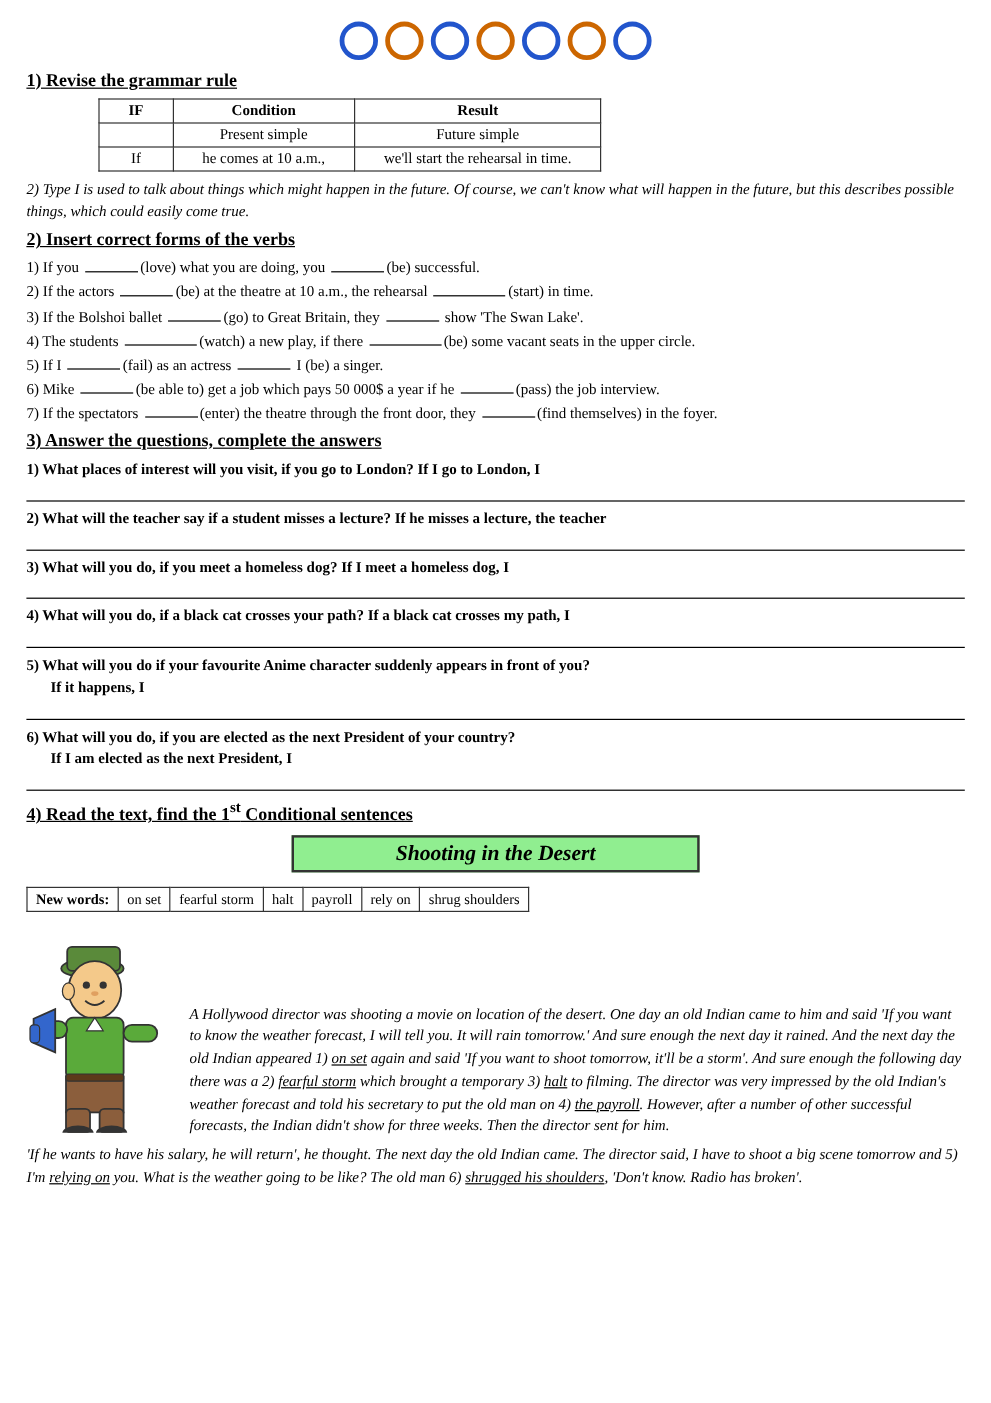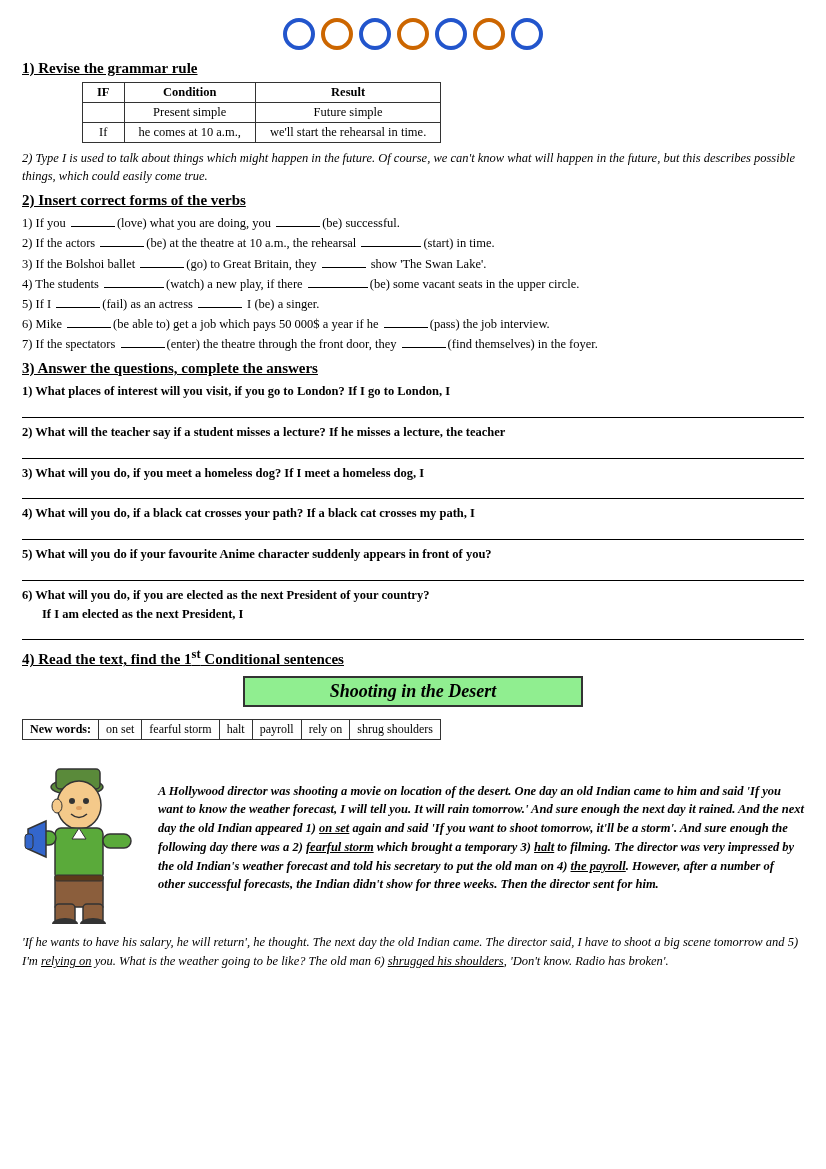--- a/index.html
+++ b/index.html
@@ -54,21 +54,21 @@
       margin-bottom: 4px;
       line-height: 1.45;
     }
     table.grammar-table {
       border-collapse: collapse;
       margin: 4px auto 6px 60px;
       font-size: 12.5px;
     }
     table.grammar-table td, table.grammar-table th {
       border: 1px solid #333;
-      padding: 2px 14px;
+      padding: 2px 24px;
       text-align: center;
     }
     table.grammar-table th {
       font-weight: bold;
       font-style: normal;
       background: #fff;
     }
     .exercise-section {
       margin-bottom: 7px;
     }
@@ -103,23 +103,22 @@
       margin: 0 0 7px 0;
       font-size: 12px;
     }
     table.vocab-table td {
       border: 1px solid #333;
       padding: 2px 7px;
       text-align: center;
     }
     .story-section {
       display: flex;
-      align-items: center;
+      align-items: flex-end;
       gap: 0px;
-      font-weight: bold;
     }
     .story-img {
       width: 130px;
       min-width: 130px;
       margin-right: 6px;
       position: relative;
       margin-top: 2px;
     }
     .story-text {
       font-style: italic;
@@ -232,20 +231,21 @@
     <div class="q-answer-pair">
       <span class="q-line">3)  What will you do, if you meet a homeless dog?   If I meet a homeless dog, I</span>
       <span class="a-line"></span>
     </div>
     <div class="q-answer-pair">
       <span class="q-line">4)  What will you do, if a black cat crosses your path?    If a black cat crosses my path, I</span>
       <span class="a-line"></span>
     </div>
     <div class="q-answer-pair">
       <span class="q-line">5)  What will you do if your favourite Anime character suddenly appears in front of you?</span>
+      <span class="q-line" style="padding-left:20px;">If it happens, I</span>
       <span class="a-line"></span>
     </div>
     <div class="q-answer-pair">
       <span class="q-line">6)  What will you do, if you are elected as the next President of your country?</span>
       <span class="q-line" style="padding-left:20px;">If I am elected as the next President, I</span>
       <span class="a-line"></span>
     </div>
   </div>
 
   <div class="exercise-section">

